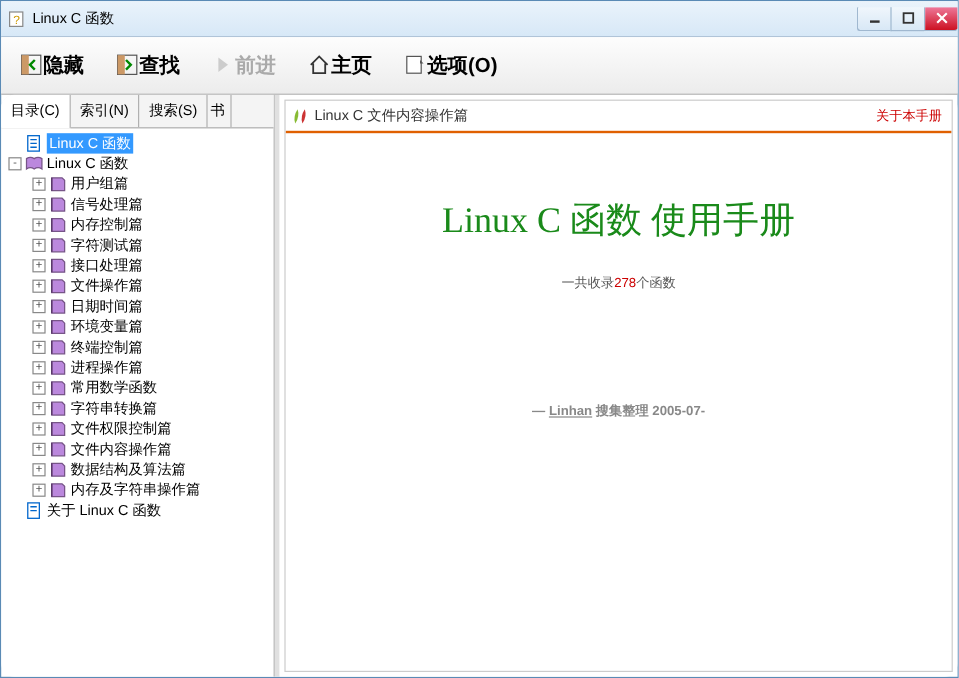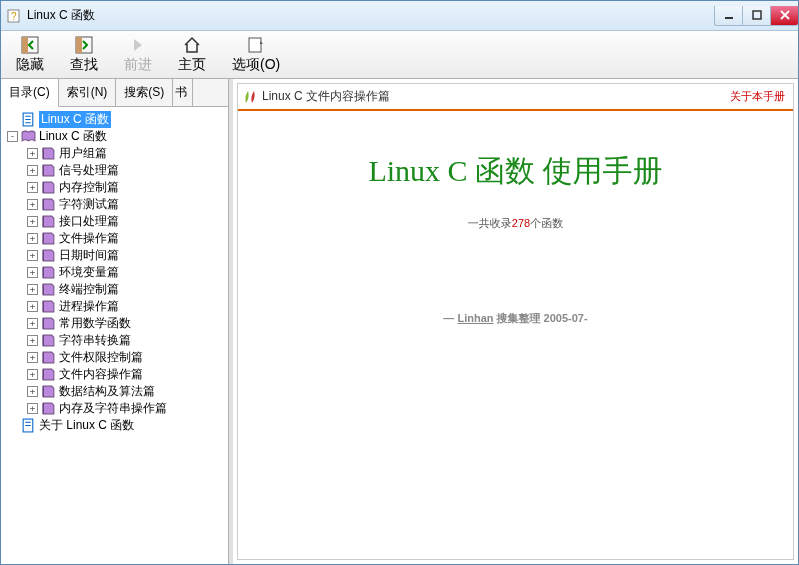--- a/index.html
+++ b/index.html
@@ -7,21 +7,21 @@
 .window { border: 1px solid #5a8ab5; background: #fff; width: 799px; height: 565px; display: flex; flex-direction: column; }
 .titlebar { height: 30px; background: linear-gradient(#eaf3fb, #d7e8f7); display: flex; align-items: center; justify-content: space-between; padding: 0 0 0 6px; border-bottom: 1px solid #b0c4d8; }
 .titlebar-left { display: flex; align-items: center; gap: 4px; font-size: 12px; }
 .app-icon { width: 16px; height: 16px; display: inline-block; }
 .win-controls { display: flex; height: 20px; }
 .win-btn { width: 28px; height: 20px; display: flex; align-items: center; justify-content: center; border-left: 1px solid #a0b8d0; border-bottom: 1px solid #a0b8d0; background: linear-gradient(#f0f6fc, #d8e8f6); cursor: pointer; }
 .win-btn.min { border-radius: 0 0 0 3px; }
 .win-btn.close { background: linear-gradient(#e79, #c12); border-radius: 0 0 3px 0; }
 .win-btn svg { width: 12px; height: 10px; }
 .toolbar { height: 48px; background: linear-gradient(#fdfdfd, #ececec); border-bottom: 1px solid #b0b0b0; display: flex; align-items: center; padding: 2px 6px; gap: 8px; }
-.tool-btn { display: flex; flex-direction: column; align-items: center; justify-content: center; font-size: 14px; padding: 2px 8px; cursor: pointer; border: 1px solid transparent; }
+.tool-btn { display: flex; flex-direction: row; align-items: center; justify-content: center; font-size: 17px; padding: 2px 8px; cursor: pointer; border: 1px solid transparent; font-weight: bold; }
 .tool-btn.disabled { color: #aaa; cursor: default; }
 .tool-btn svg { width: 20px; height: 20px; margin-bottom: 1px; }
 .body-area { flex: 1; display: flex; overflow: hidden; border-radius: 11px; }
 .left-pane { width: 228px; border-right: 1px solid #b0b0b0; display: flex; flex-direction: column; background: #fff; }
 .tabstrip { height: 28px; display: flex; border-bottom: 1px solid #b0b0b0; background: #f4f4f4; font-size: 12px; }
 .tab { padding: 4px 8px; border-right: 1px solid #b0b0b0; display: flex; align-items: center; cursor: pointer; }
 .tab.active { background: #fff; border-bottom: 1px solid #fff; margin-bottom: -1px; }
 .tab-trunc { width: 20px; padding: 4px 2px; overflow: hidden; }
 .tree { flex: 1; overflow: auto; padding: 4px 2px; font-size: 12px; line-height: 17px; }
 .tree-item { display: flex; align-items: center; white-space: nowrap; cursor: pointer; }
@@ -33,21 +33,21 @@
 .lvl0 { padding-left: 4px; }
 .lvl1 { padding-left: 4px; }
 .lvl2 { padding-left: 24px; }
 .splitter { width: 4px; background: #e0e0e0; cursor: ew-resize; }
 .right-pane { flex: 1; background: #fff; overflow: hidden; position: relative; }
 .content { position: absolute; inset: 4px; border: 1px solid #ccc; overflow: auto; }
 .content-header { display: flex; justify-content: space-between; border-bottom: 2px solid #e06000; padding: 4px 8px 4px 4px; font-size: 12px; align-items: center; }
 .ch-left { display: flex; align-items: center; gap: 4px; color: #333; }
 .ch-logo { width: 16px; height: 16px; }
 .ch-right { color: #c00; cursor: pointer; font-size: 11px; }
-.content-body { text-align: center; padding: 40px 10px; }
+.content-body { text-align: center; padding: 52px 10px; }
 .big-title { color: #1a8a1a; font-size: 30px; font-family: "SimSun", serif; }
 .sub-count { font-size: 11px; color: #555; margin-top: 24px; }
 .sub-count .num { color: #c00; }
 .content-footer { font-size: 11px; color: #888; text-align: center; padding: 40px 8px 8px; font-weight: bold; }
 .content-footer a { color: #888; text-decoration: underline; }
 </style>
 </head>
 <body>
 
 <div class="window">

